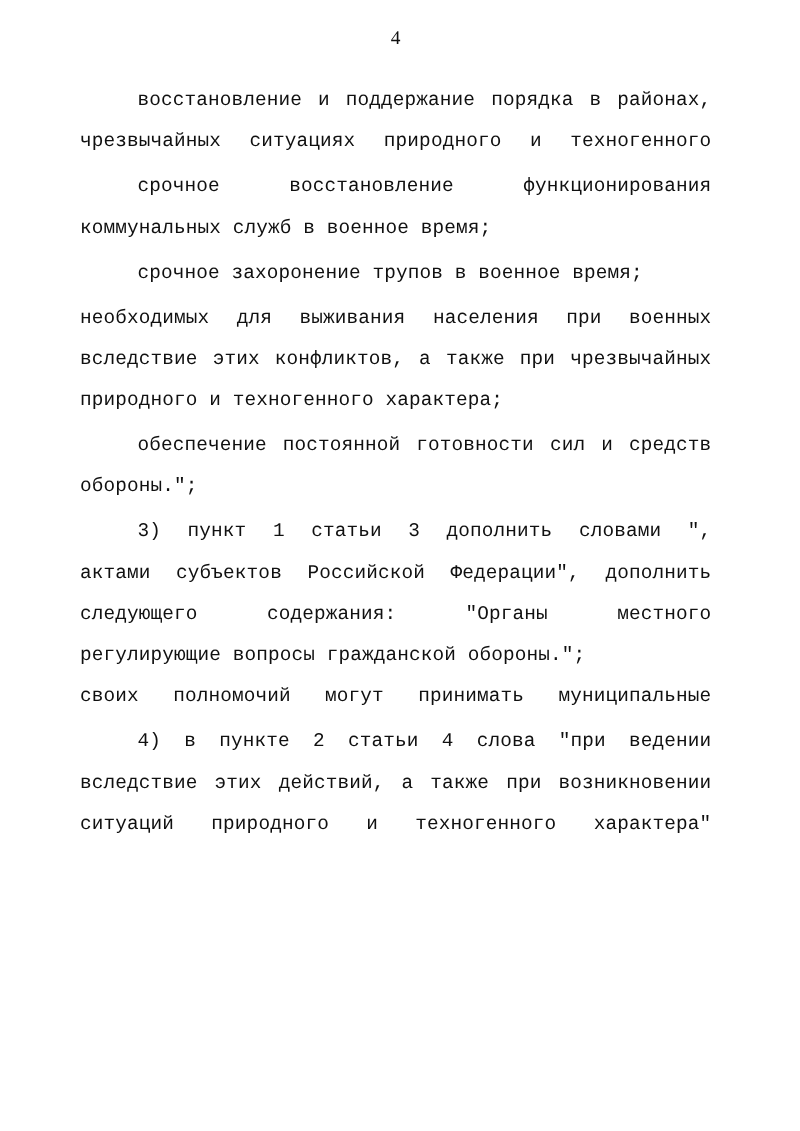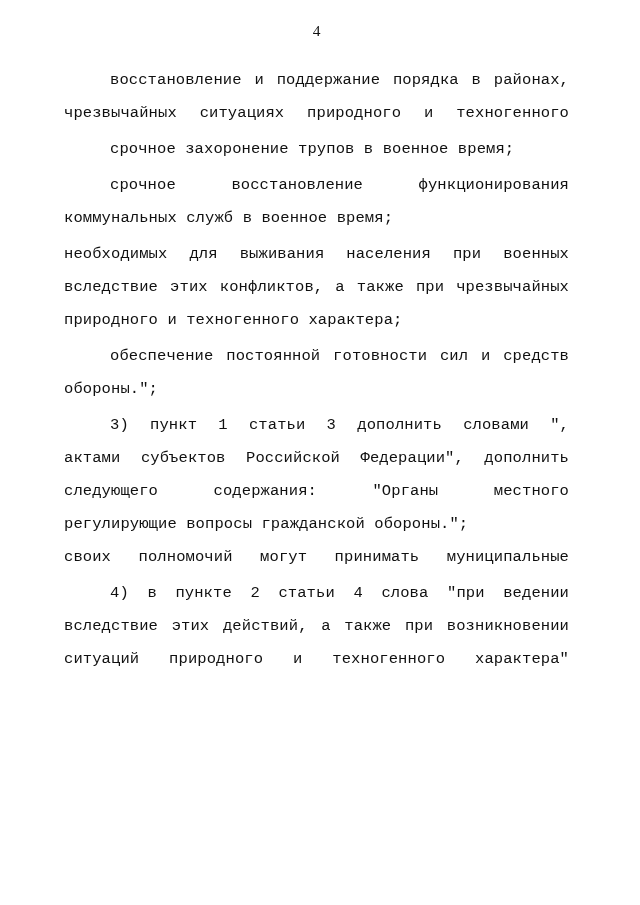--- a/index.html
+++ b/index.html
@@ -49,26 +49,26 @@
   <div class="page-number">4</div>
 
   <div class="doc-body">
 
     <div class="para">
       <div class="line first">восстановление и поддержание порядка в районах, пострадавших</div>
       <div class="line last">чрезвычайных ситуациях природного и техногенного местного;</div>
     </div>
 
     <div class="para">
-      <div class="line first last">срочное захоронение трупов в военное время;</div>
+      <div class="line first">срочное восстановление функционирования необходимых</div>
+      <div class="line last">коммунальных служб в военное время;</div>
     </div>
 
     <div class="para">
-      <div class="line first">срочное восстановление функционирования необходимых</div>
-      <div class="line last">коммунальных служб в военное время;</div>
+      <div class="line first last">срочное захоронение трупов в военное время;</div>
     </div>
 
     <div class="para">
       <div class="line">необходимых для выживания населения при военных конфликтах или</div>
       <div class="line">вследствие этих конфликтов, а также при чрезвычайных ситуациях</div>
       <div class="line last">природного и техногенного характера;</div>
     </div>
 
     <div class="para">
       <div class="line first">обеспечение постоянной готовности сил и средств гражданской</div>

